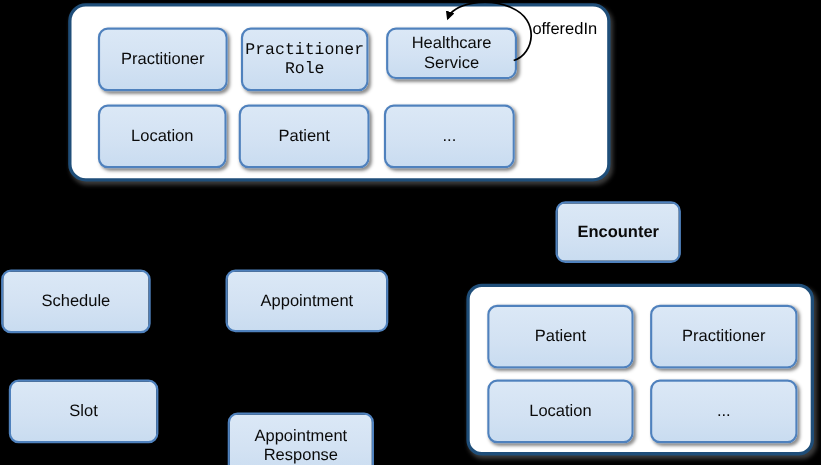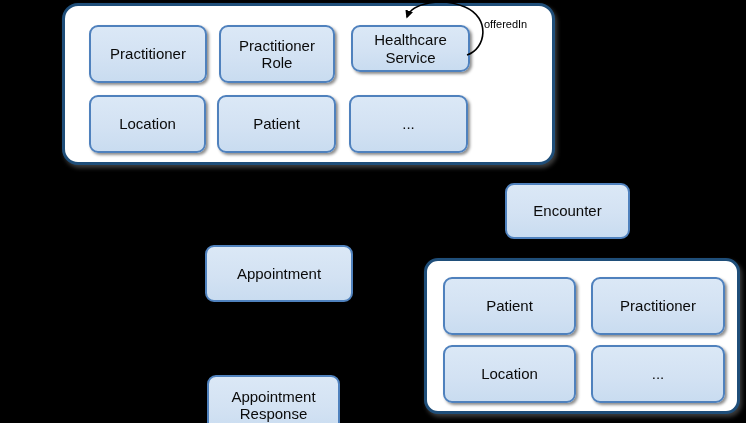--- a/index.html
+++ b/index.html
@@ -25,38 +25,38 @@
     border-radius:9px;
     box-shadow:2px 2px 3px rgba(0,0,0,.45);
     box-sizing:border-box;
     display:flex;align-items:center;justify-content:center;
     text-align:center;
     font-size:15px;line-height:1.15;color:#0a0a0a;
     padding:2px 6px;
   }
   .loop-label{
     position:absolute;left:484px;top:18px;
-    font-size:11px;color:#000;
+    font-size:15px;color:#000;
     z-index:5;
   }
   svg.loop{
     position:absolute;left:395px;top:-2px;width:110px;height:64px;
     overflow:visible;z-index:4;pointer-events:none;
   }
 </style>
 </head>
 <body style="--bg: #000000; --box-fill: #d3e2f3; --box-border: #4f81bd; --container-fill: #ffffff; --container-border: #1f4e79;">
 
 <div class="canvas">
 
   <div class="container" style="left:62px;top:3px;width:493px;height:162px;">
     <div class="ebox" style="left:24px;top:19px;width:118px;height:58px;">
       <span>Practitioner</span>
     </div>
-    <div class="ebox" style="left:154px;top:19px;width:116px;height:58px;">
+    <div class="ebox" style="left:154px;top:19px;width:116px;height:58px;font-family:Liberation Mono, monospace;">
       <span>Practitioner Role</span>
     </div>
     <div class="ebox" style="left:286px;top:19px;width:119px;height:47px;">
       <span>Healthcare Service</span>
     </div>
     <div class="ebox" style="left:24px;top:89px;width:117px;height:58px;">
       <span>Location</span>
     </div>
     <div class="ebox" style="left:152px;top:89px;width:119px;height:58px;">
       <span>Patient</span>
@@ -69,25 +69,31 @@
   <svg class="loop" viewBox="0 0 110 64">
     <defs>
       <marker id="ah" markerWidth="9" markerHeight="9" refX="6.5" refY="4" orient="auto" markerUnits="userSpaceOnUse">
         <path d="M0,0 L8,4 L0,8 z" fill="#000"></path>
       </marker>
     </defs>
     <path d="M 72 57 C 91 51, 96 20, 70 9 C 47 -1, 17 5, 12 19" fill="none" stroke="#000" stroke-width="1.6" marker-end="url(#ah)"></path>
   </svg>
   <span class="loop-label">offeredIn</span>
 
-  <div class="ebox" style="left:505px;top:183px;width:125px;height:56px;">
+  <div class="ebox" style="left:505px;top:183px;width:114px;height:56px;font-weight:bold;">
     <span>Encounter</span>
+  </div>
+  <div class="ebox" style="left:1px;top:245px;width:136px;height:58px;">
+    <span>Schedule</span>
   </div>
   <div class="ebox" style="left:205px;top:245px;width:148px;height:57px;">
     <span>Appointment</span>
+  </div>
+  <div class="ebox" style="left:8px;top:345px;width:136px;height:58px;">
+    <span>Slot</span>
   </div>
   <div class="ebox" style="left:207px;top:343px;width:133px;height:60px;margin-top:32px;">
     <span>Appointment Response</span>
   </div>
 
   <div class="container" style="left:424px;top:258px;width:316px;height:156px;border-radius:14px;">
     <div class="ebox" style="left:16px;top:16px;width:133px;height:58px;">
       <span>Patient</span>
     </div>
     <div class="ebox" style="left:164px;top:16px;width:134px;height:58px;">

